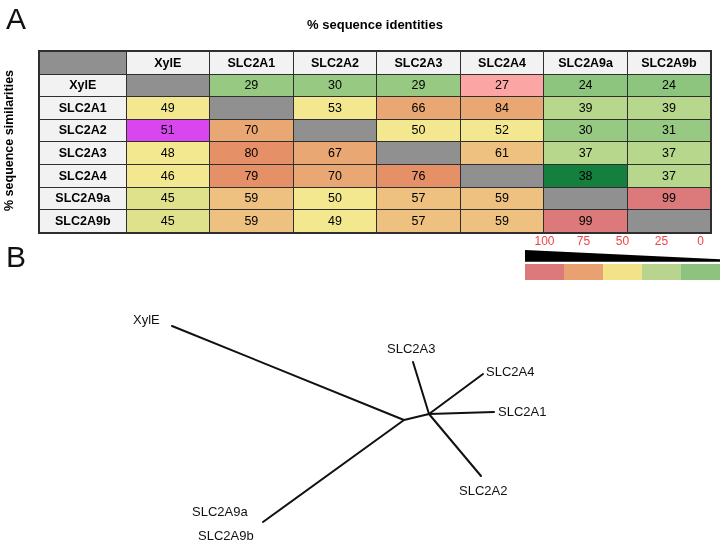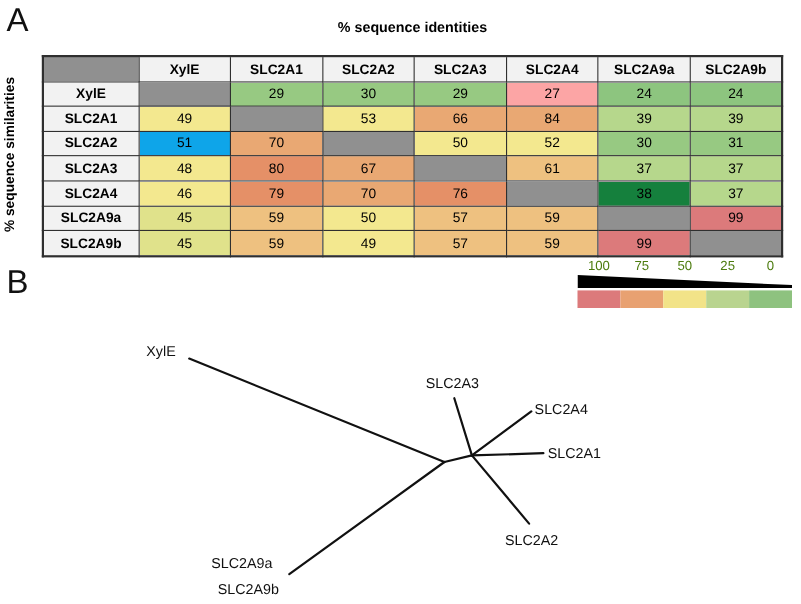--- a/index.html
+++ b/index.html
@@ -15,21 +15,21 @@
                border-collapse:collapse;table-layout:fixed;
                border:2px solid #2f2f2f;}
   table.matrix th,table.matrix td{border:1px solid #2f2f2f;height:21.6px;
                padding:0;text-align:center;vertical-align:middle;
                font-size:12.5px;line-height:1;overflow:hidden;}
   table.matrix th{font-weight:bold;background:#f2f2f2;}
   table.matrix col.labelcol{width:87px;}
   .legend{position:absolute;left:525px;top:234px;width:195px;}
   .legend-ticks{position:relative;height:14px;}
   .legend-ticks span{position:absolute;top:0;width:39px;text-align:center;
-                     font-size:12px;color:#4d7c0f;}
+                     font-size:12px;color:#ef4444;}
   .legend-wedge{position:absolute;left:0;top:16px;width:195px;height:12px;display:block;}
   .legend-bar{position:absolute;left:0;top:30px;width:195px;height:16px;display:flex;}
   .legend-bar div{width:39px;height:16px;}
   .tree-svg{position:absolute;left:0;top:0;width:728px;height:549px;}
   .tree-label{position:absolute;font-size:13px;color:#111;white-space:nowrap;}
 </style>
 </head>
 <body>
 
 <div class="page">
@@ -72,21 +72,21 @@
           <td style="background: rgb(243, 232, 143);">49</td>
           <td style="background: rgb(144, 144, 144);"></td>
           <td style="background: rgb(243, 232, 143);">53</td>
           <td style="background: rgb(233, 168, 115);">66</td>
           <td style="background: rgb(233, 168, 115);">84</td>
           <td style="background: rgb(182, 215, 140);">39</td>
           <td style="background: rgb(182, 215, 140);">39</td>
         </tr>
         <tr>
           <th>SLC2A2</th>
-          <td style="background: #0ea5e9;">51</td>
+          <td style="background: #d946ef;">51</td>
           <td style="background: rgb(233, 168, 115);">70</td>
           <td style="background: rgb(144, 144, 144);"></td>
           <td style="background: rgb(243, 232, 143);">50</td>
           <td style="background: rgb(243, 232, 143);">52</td>
           <td style="background: rgb(151, 201, 130);">30</td>
           <td style="background: rgb(151, 201, 130);">31</td>
         </tr>
         <tr>
           <th>SLC2A3</th>
           <td style="background: rgb(243, 232, 143); margin-top: 47px;">48</td>

